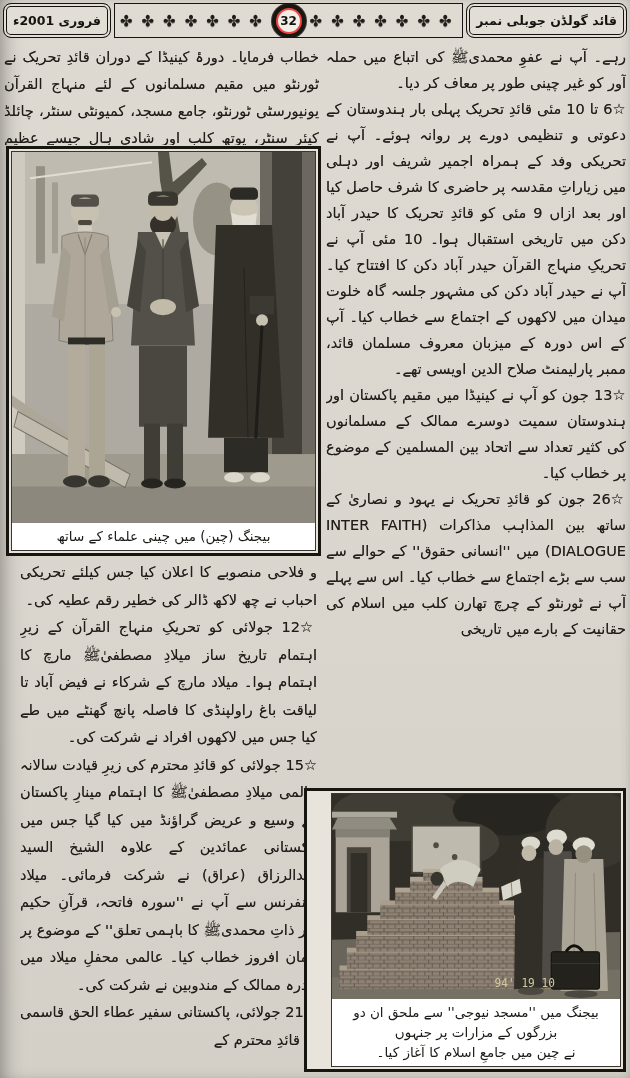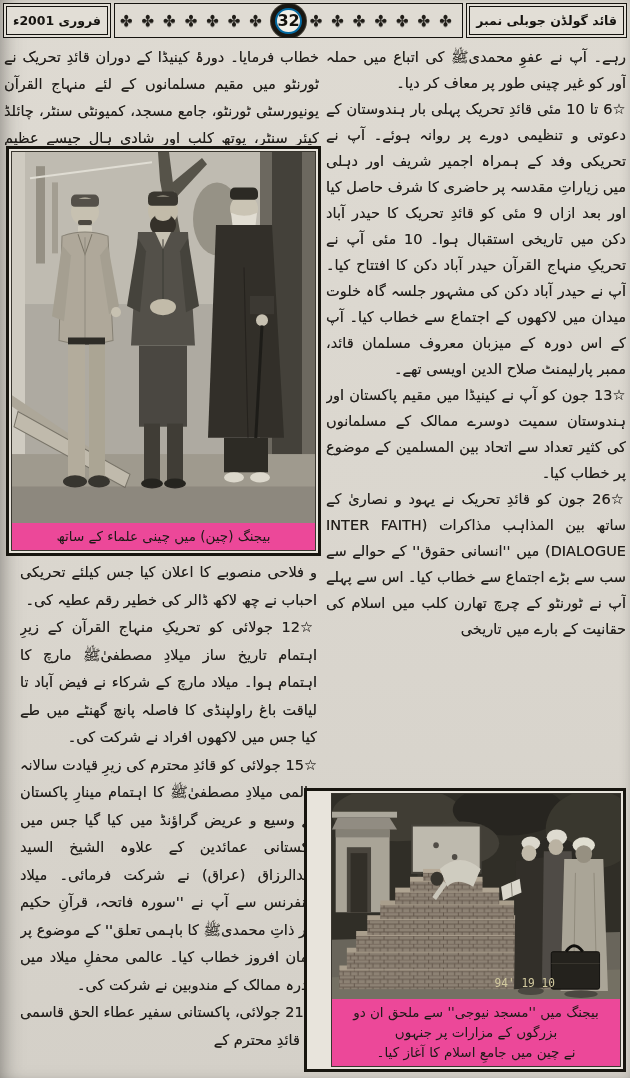--- a/index.html
+++ b/index.html
@@ -10,40 +10,40 @@
   }
   .page{
     position:relative;width:630px;height:1078px;
     background:linear-gradient(180deg,#dedad2 0%,#dad6ce 55%,#d4d0c8 100%);
     color:#1b1916;
     box-shadow:inset 14px 0 22px -14px rgba(40,38,34,.55), inset -6px 0 14px -10px rgba(40,38,34,.35);
   }
   
   .header{position:absolute;top:3px;left:3px;width:624px;height:35px;display:flex;flex-direction:row;gap:3px;direction:ltr;}
   .hbox{
-    border:1.5px solid #15130f;border-radius:0;background:#e2ded6;
+    border:1.5px solid #15130f;border-radius:8px;background:#e2ded6;
     box-shadow:inset 0 0 0 2px #e2ded6, inset 0 0 0 3px #15130f;
     display:flex;align-items:center;justify-content:center;
     font-size:12.5px;font-weight:bold;white-space:nowrap;padding:0 9px;color:#15130f;
   }
   .ornament-band{
     flex:1;border:1.5px solid #15130f;background:#dfdbd3;
     display:flex;align-items:center;justify-content:space-between;
     padding:0 5px;overflow:hidden;
   }
   .ornament-row{
     font-size:15px;letter-spacing:9px;white-space:nowrap;overflow:hidden;
     color:#201d18;text-shadow:0 1px 0 rgba(0,0,0,.35);flex:1;text-align:center;
   }
   .page-circle{
     min-width:22px;height:22px;border-radius:50%;
-    background:#f1eee6;border:2px solid #0369a1;
+    background:#f1eee6;border:2px solid #ef4444;
     box-shadow:0 0 0 4px #191712, 0 0 0 5px #403c33;
     display:flex;align-items:center;justify-content:center;
-    font-size:16px;font-weight:bold;margin:0 8px;color:#14120e;
+    font-size:12px;font-weight:bold;margin:0 8px;color:#14120e;
   }
   
   .urdu{
     direction:rtl;text-align:justify;color:#201d19;
     font-size:14.5px;line-height:26px;
     text-shadow:0 0 .4px rgba(32,29,25,.6);
   }
   .urdu p{margin:0;}
   .col-right{position:absolute;top:44px;right:4px;width:300px;height:742px;overflow:hidden;}
   .col-left-top{position:absolute;top:44px;left:4px;width:315px;height:101px;overflow:hidden;line-height:27px;}
@@ -52,21 +52,21 @@
   .photo-frame{
     position:absolute;background:#e8e4dc;
     border:3px solid #17150f;padding:2px;box-sizing:border-box;
   }
   .photo-inner{border:1px solid #39362f;height:100%;box-sizing:border-box;background:#efece4;display:flex;flex-direction:column;}
   .photo1-frame{top:146px;left:6px;width:315px;height:410px;}
   .photo2-frame{top:788px;left:304px;width:322px;height:284px;padding-left:24px;}
   .photo-art{display:block;flex:1;width:100%;}
   .caption{
     direction:rtl;text-align:center;font-size:13.5px;line-height:20px;
-    padding:3px 3px 4px;color:#1c1a16;background:#ec4899;
+    padding:3px 3px 4px;color:#1c1a16;background:#ffffff;
   }
   svg text{user-select:none;}
 </style>
 </head>
 <body>
 
 <div class="page">
 
   <div class="header">
     <div class="hbox">

